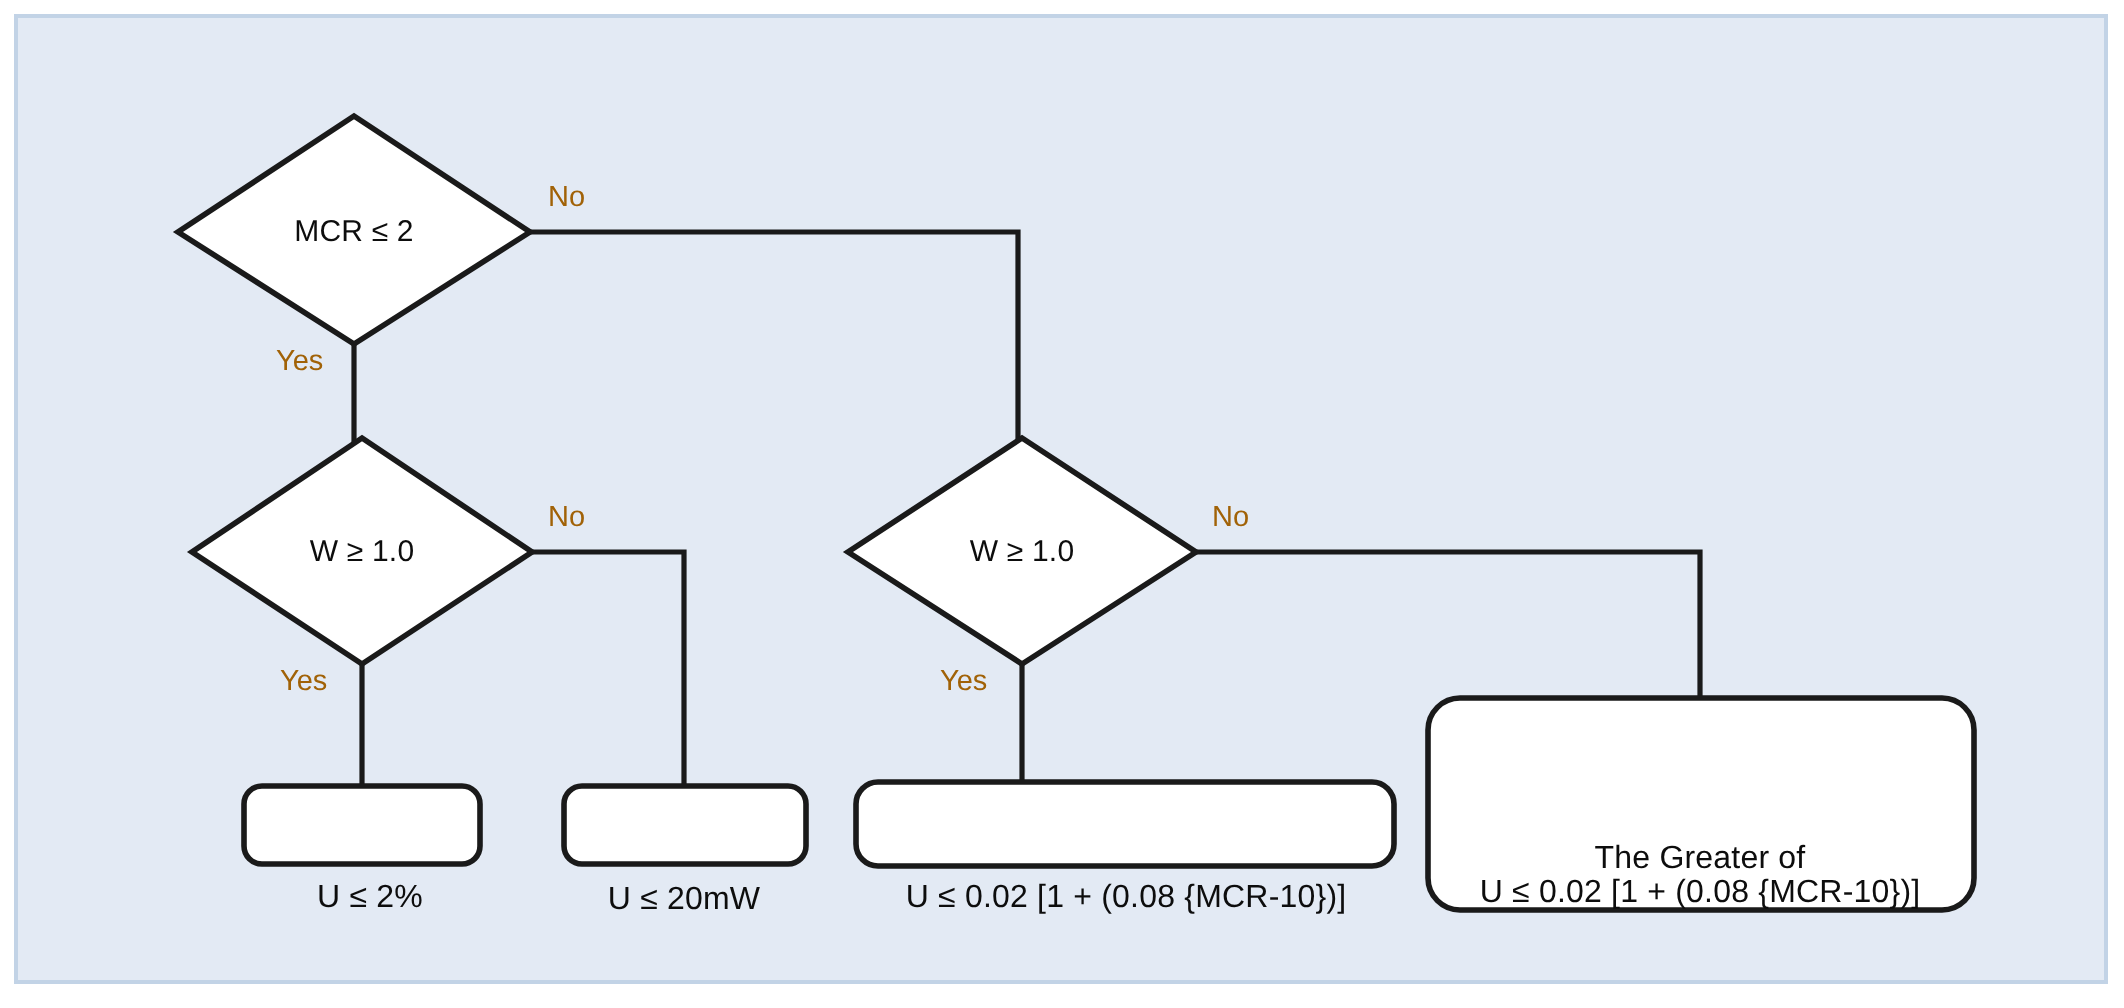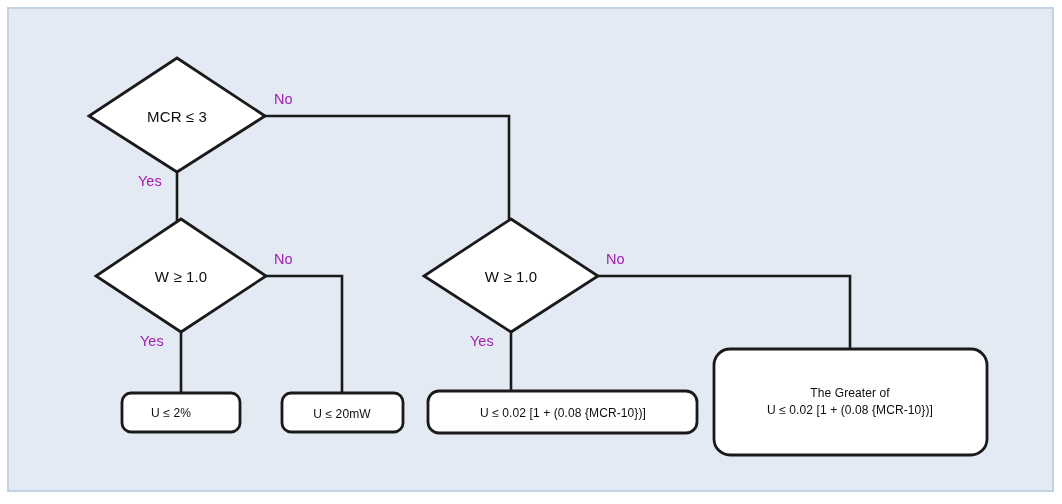--- a/index.html
+++ b/index.html
@@ -38,28 +38,29 @@
     text-align: center;
     white-space: nowrap;
     pointer-events: none;
     letter-spacing: 0.1px;
   }
   .diamond-label {
     font-size: 15px;
     transform: translate(-50%, -50%);
   }
   .box-label {
-    font-size: 12px;
+    font-size: 16px;
     transform: translate(-50%, -50%);
     line-height: 17px;
+    margin-top: 36px;
   }
   .edge-label {
     position: absolute;
     font-size: 14.5px;
-    color: #a21caf;
+    color: #a16207;
     white-space: nowrap;
   }
 </style>
 </head>
 <body>
 
 <div id="root">
 
   <div id="panel"></div>
 
@@ -88,27 +89,27 @@
 
     <rect x="122" y="393" width="118" height="39" rx="9" ry="9" fill="#ffffff" stroke="#1a1a1a" stroke-width="2.8"></rect>
 
     <rect x="282" y="393" width="121" height="39" rx="9" ry="9" fill="#ffffff" stroke="#1a1a1a" stroke-width="2.8"></rect>
 
     <rect x="428" y="391" width="269" height="42" rx="11" ry="11" fill="#ffffff" stroke="#1a1a1a" stroke-width="2.8"></rect>
 
     <rect x="714" y="349" width="273" height="106" rx="16" ry="16" fill="#ffffff" stroke="#1a1a1a" stroke-width="2.8"></rect>
   </svg>
 
-  <div class="node-text diamond-label" style="left:177px; top:116px;">MCR ≤ 3</div>
+  <div class="node-text diamond-label" style="left:177px; top:116px;">MCR ≤ 2</div>
 
   <div class="node-text diamond-label" style="left:181px; top:276px;">W ≥ 1.0</div>
 
   <div class="node-text diamond-label" style="left:511px; top:276px;">W ≥ 1.0</div>
 
-  <div class="node-text box-label" style="left:171px; top:413px;">U ≤ 2%</div>
+  <div class="node-text box-label" style="left:185px; top:413px;">U ≤ 2%</div>
 
   <div class="node-text box-label" style="left:342px; top:414px;">U ≤ 20mW</div>
 
   <div class="node-text box-label" style="left:563px; top:413px;">U ≤ 0.02 [1 + (0.08 {MCR-10})]</div>
 
   <div class="node-text box-label" style="left:850px; top:402px;">
     <div>The Greater of</div>
     <div>U ≤ 0.02 [1 + (0.08 {MCR-10})]</div>
   </div>
 

